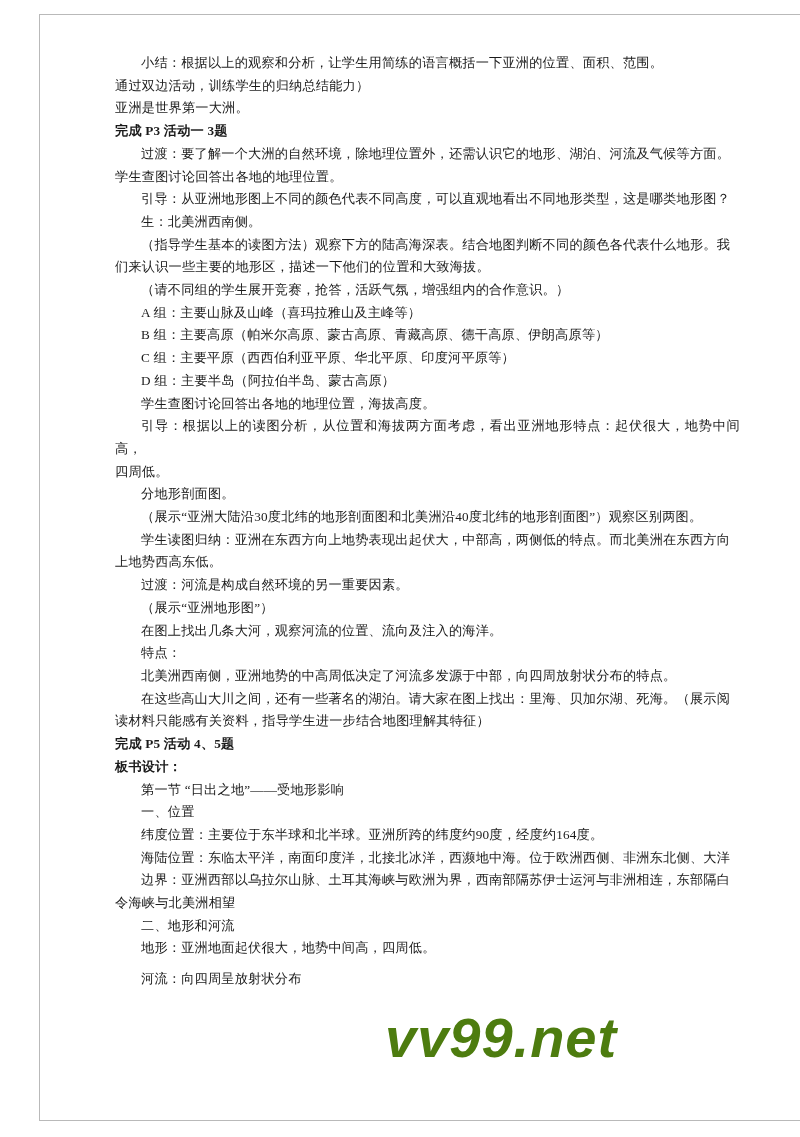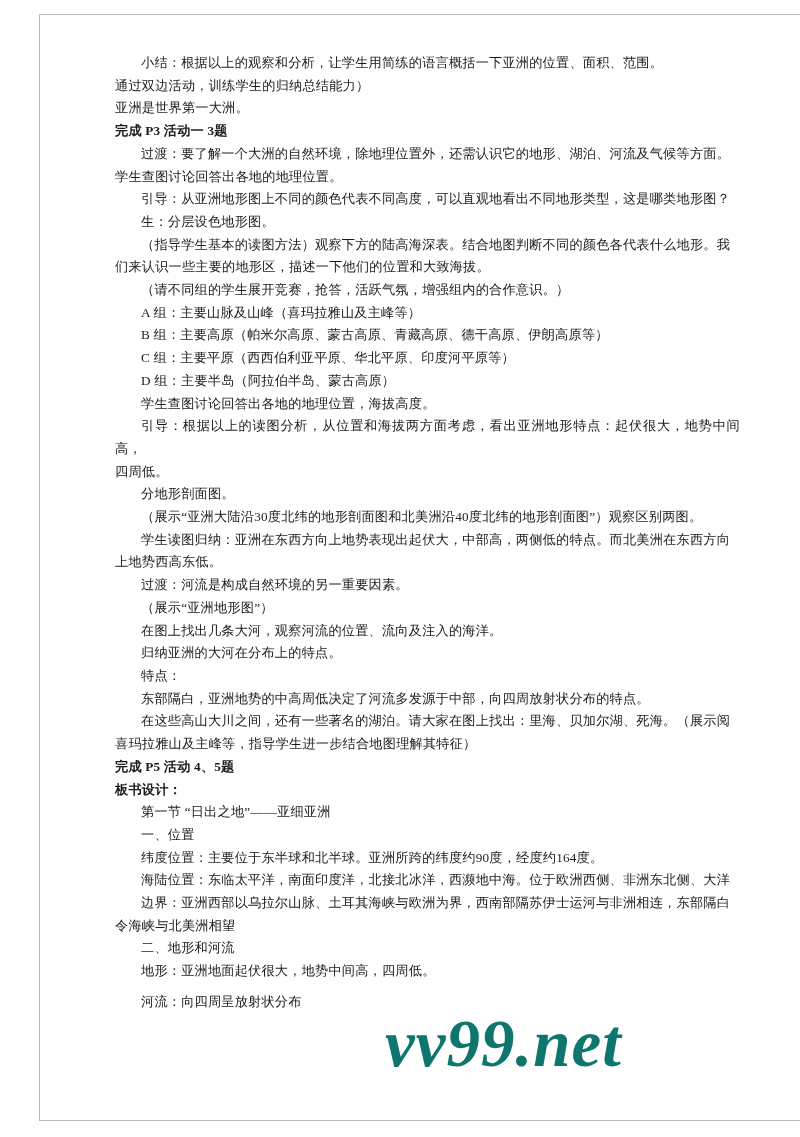--- a/index.html
+++ b/index.html
@@ -49,70 +49,69 @@
     font-weight: bold;
   }
   .spacer-small { height: 8px; }
   .spacer-mid { height: 26px; }
   .spacer-big { height: 46px; }
   
   .watermark {
     position: absolute;
     left: 360px;
     top: 1005px;
-    font-family: Liberation Serif, serif;
-    font-size: 67px;
+    font-family: Liberation Sans, sans-serif;
+    font-size: 56px;
     font-weight: bold;
     font-style: italic;
-    color: #0f766e;
+    color: #4d7c0f;
     letter-spacing: 1px;
     white-space: nowrap;
     user-select: none;
   }
 </style>
 </head>
 <body>
 
 <div class="page">
   <div class="page-border"></div>
 
   <div class="content">
     <p class="indent">小结：根据以上的观察和分析，让学生用简练的语言概括一下亚洲的位置、面积、范围。</p>
     <p>通过双边活动，训练学生的归纳总结能力）</p>
     <p>亚洲是世界第一大洲。</p>
     <p class="bold">完成 P3 活动一  3题</p>
     <p class="indent">过渡：要了解一个大洲的自然环境，除地理位置外，还需认识它的地形、湖泊、河流及气候等方面。</p>
     <p>学生查图讨论回答出各地的地理位置。</p>
     <p class="indent">引导：从亚洲地形图上不同的颜色代表不同高度，可以直观地看出不同地形类型，这是哪类地形图？</p>
-    <p class="indent">生：分层设色地形图。</p>
+    <p class="indent">生：北美洲西南侧。</p>
     <p class="indent">（指导学生基本的读图方法）观察下方的陆高海深表。结合地图判断不同的颜色各代表什么地形。我</p>
     <p>们来认识一些主要的地形区，描述一下他们的位置和大致海拔。</p>
     <p class="indent">（请不同组的学生展开竞赛，抢答，活跃气氛，增强组内的合作意识。）</p>
     <p class="indent">A 组：主要山脉及山峰（喜玛拉雅山及主峰等）</p>
     <p class="indent">B 组：主要高原（帕米尔高原、蒙古高原、青藏高原、德干高原、伊朗高原等）</p>
     <p class="indent">C 组：主要平原（西西伯利亚平原、华北平原、印度河平原等）</p>
     <p class="indent">D 组：主要半岛（阿拉伯半岛、蒙古高原）</p>
     <p class="indent">学生查图讨论回答出各地的地理位置，海拔高度。</p>
     <p class="indent">引导：根据以上的读图分析，从位置和海拔两方面考虑，看出亚洲地形特点：起伏很大，地势中间高，</p>
     <p>四周低。</p>
     <p class="indent">分地形剖面图。</p>
     <p class="indent">（展示“亚洲大陆沿30度北纬的地形剖面图和北美洲沿40度北纬的地形剖面图”）观察区别两图。</p>
     <p class="indent">学生读图归纳：亚洲在东西方向上地势表现出起伏大，中部高，两侧低的特点。而北美洲在东西方向</p>
     <p>上地势西高东低。</p>
     <p class="indent">过渡：河流是构成自然环境的另一重要因素。</p>
     <p class="indent">（展示“亚洲地形图”）</p>
     <p class="indent">在图上找出几条大河，观察河流的位置、流向及注入的海洋。</p>
-    <p class="indent">归纳亚洲的大河在分布上的特点。</p>
     <p class="indent">特点：</p>
-    <p class="indent">东部隔白，亚洲地势的中高周低决定了河流多发源于中部，向四周放射状分布的特点。</p>
+    <p class="indent">北美洲西南侧，亚洲地势的中高周低决定了河流多发源于中部，向四周放射状分布的特点。</p>
     <p class="indent">在这些高山大川之间，还有一些著名的湖泊。请大家在图上找出：里海、贝加尔湖、死海。（展示阅</p>
-    <p>喜玛拉雅山及主峰等，指导学生进一步结合地图理解其特征）</p>
+    <p>读材料只能感有关资料，指导学生进一步结合地图理解其特征）</p>
     <p class="bold">完成 P5  活动  4、5题</p>
     <p class="bold">板书设计：</p>
-    <p class="indent">第一节  “日出之地”——亚细亚洲</p>
+    <p class="indent">第一节  “日出之地”——受地形影响</p>
     <p class="indent">一、位置</p>
     <p class="indent">纬度位置：主要位于东半球和北半球。亚洲所跨的纬度约90度，经度约164度。</p>
     <p class="indent">海陆位置：东临太平洋，南面印度洋，北接北冰洋，西濒地中海。位于欧洲西侧、非洲东北侧、大洋</p>
     <p class="indent">边界：亚洲西部以乌拉尔山脉、土耳其海峡与欧洲为界，西南部隔苏伊士运河与非洲相连，东部隔白</p>
     <p>令海峡与北美洲相望</p>
     <p class="indent">二、地形和河流</p>
     <p class="indent">地形：亚洲地面起伏很大，地势中间高，四周低。</p>
     <div class="spacer-small"></div>
     <p class="indent">河流：向四周呈放射状分布</p>
 

